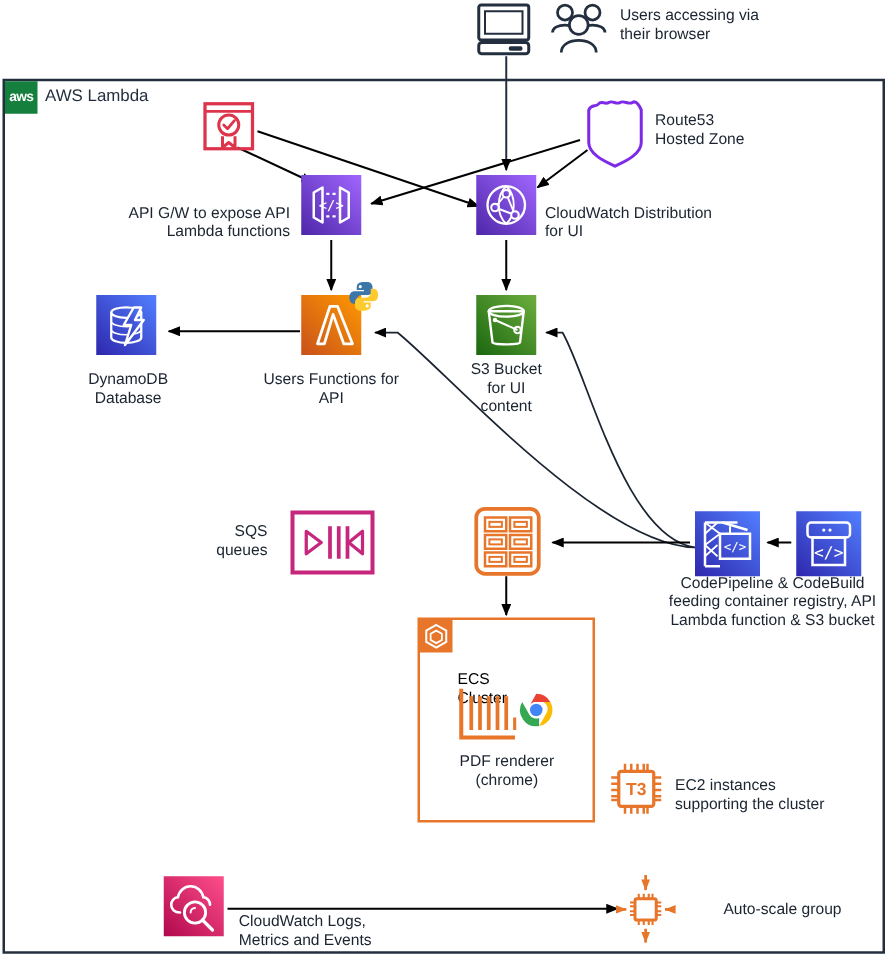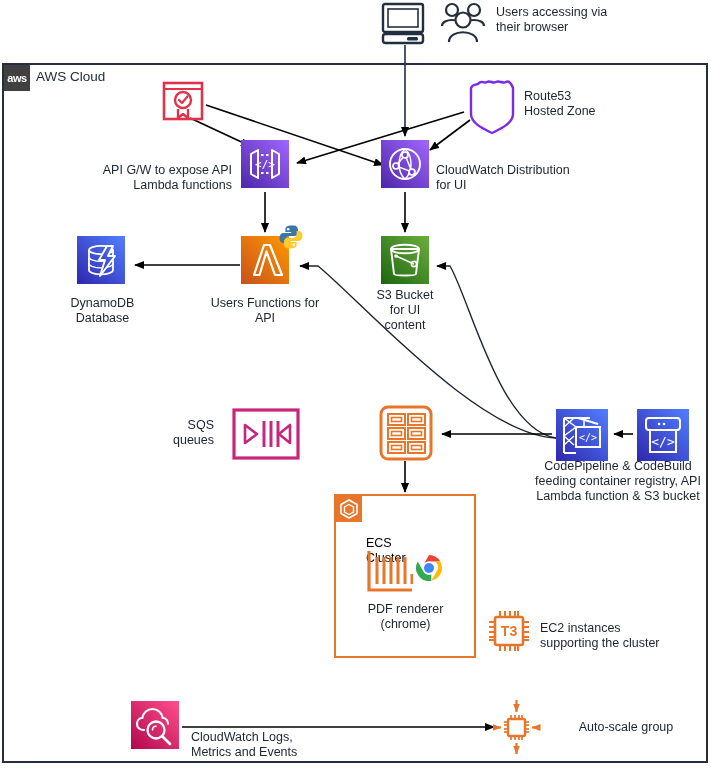--- a/index.html
+++ b/index.html
@@ -20,21 +20,21 @@
   
   #aws-cloud-box {
     left: 2px; top: 63px;
     width: 706px; height: 700px;
     border: 2px solid #232F3E;
     background: transparent;
   }
   #aws-cloud-badge {
     left: 4px; top: 65px;
     width: 26px; height: 26px;
-    background: #404040;
+    background: #15803d;
     color: #ffffff;
     display: flex; align-items: center; justify-content: center;
     font-size: 11px; font-weight: bold; letter-spacing: -0.5px;
     font-family: "Liberation Sans", sans-serif;
   }
   #aws-cloud-label {
     left: 36px; top: 69px;
     font-size: 13.5px;
     color: #232F3E;
     white-space: nowrap;
@@ -109,21 +109,21 @@
 
     <path d="M633,434 L614,434" stroke="#000" stroke-width="1.6" fill="none" marker-end="url(#ah)"></path>
 
     <path d="M405,461 L405,492" stroke="#000" stroke-width="1.6" fill="none" marker-end="url(#ah)"></path>
 
     <path d="M182,727 L494,727" stroke="#000" stroke-width="1.6" fill="none" marker-end="url(#ah)"></path>
   </svg>
 
   <div id="aws-cloud-box" class="abs"></div>
   <div id="aws-cloud-badge" class="abs">aws</div>
-  <div id="aws-cloud-label" class="abs lbl">AWS Cloud</div>
+  <div id="aws-cloud-label" class="abs lbl">AWS Lambda</div>
 
   <div class="abs" style="left:380px; top:2px;">
     <svg width="52" height="44" viewBox="0 0 52 44">
       <rect x="3" y="2" width="40" height="28" rx="2" fill="none" stroke="#232F3E" stroke-width="2.4"></rect>
       <rect x="8" y="7" width="30" height="18" fill="none" stroke="#232F3E" stroke-width="1.6"></rect>
       <rect x="3" y="32" width="40" height="9" rx="2.5" fill="none" stroke="#232F3E" stroke-width="2.4"></rect>
       <rect x="27" y="35" width="11" height="3.5" rx="1.5" fill="#232F3E"></rect>
     </svg>
   </div>
   <div class="abs" style="left:440px; top:2px;">

